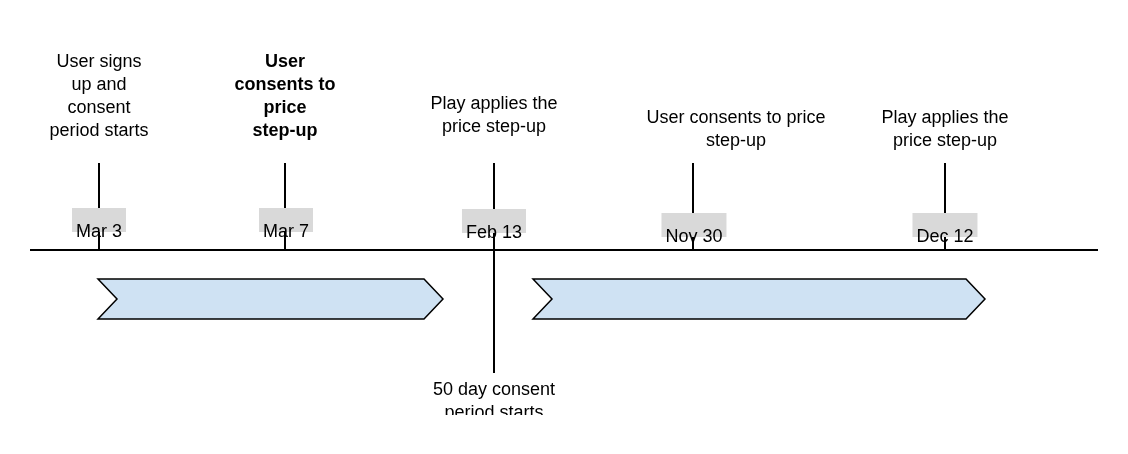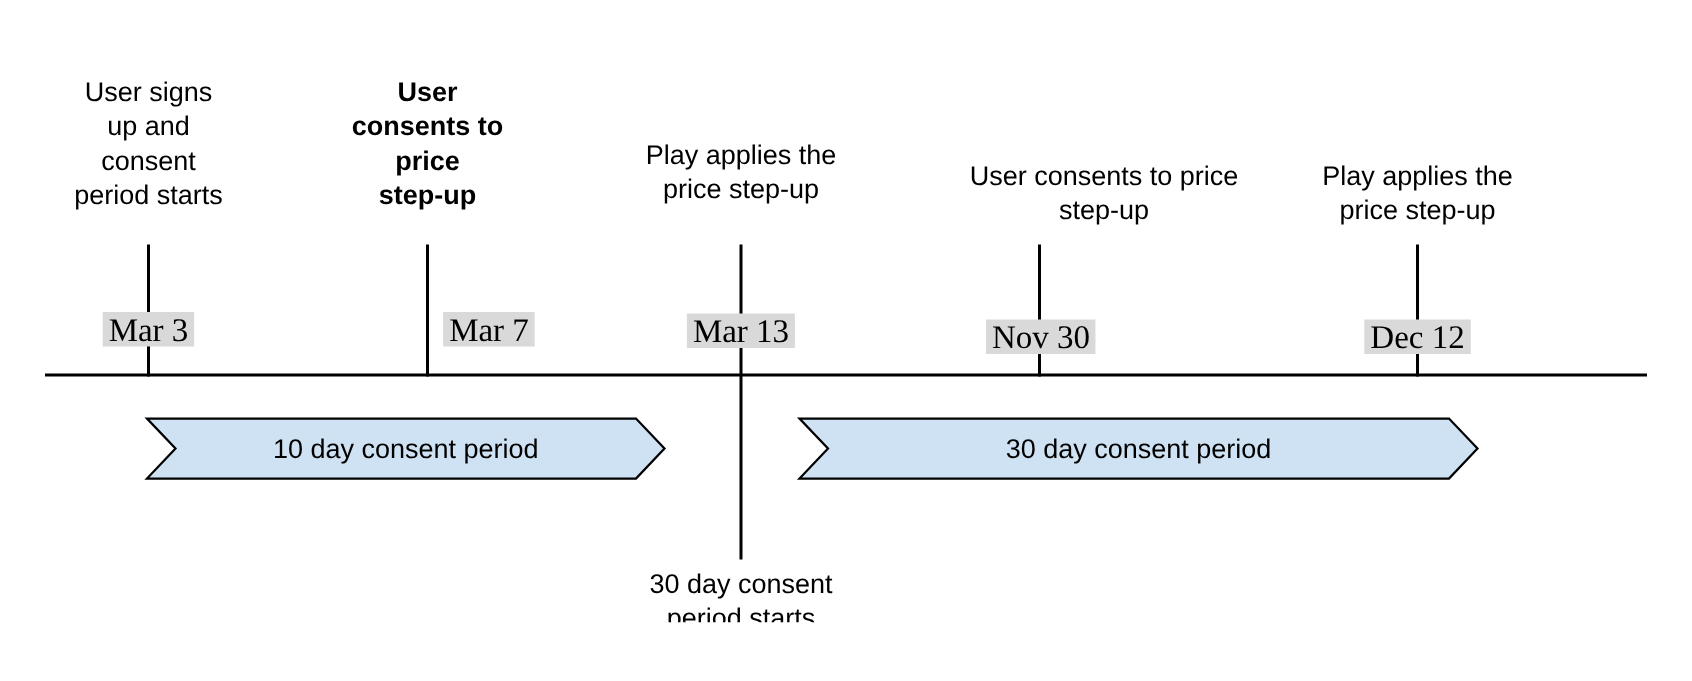--- a/index.html
+++ b/index.html
@@ -26,27 +26,26 @@
   }
   .tick {
     position: absolute;
     width: 2px;
     background: var(--line, #000);
   }
   .date-badge {
     position: absolute;
     transform: translateX(-50%);
     background: var(--date-background, #d9d9d9);
-    font-size: 22px;
+    font-size: 18px;
     line-height: 23px;
     height: 23px;
-    padding: 0 4px;
+    padding: 12px 4px;
     white-space: nowrap;
     color: var(--text, #000);
-    font-family: Liberation Serif, serif;
   }
   .axis {
     position: absolute;
     left: 30px;
     top: 249px;
     width: 1068px;
     height: 2px;
     background: var(--line, #000);
   }
   .period-shape {
@@ -88,45 +87,43 @@
 consent
 period starts</div>
   <div class="tick" style="left:98px; top:163px; height:88px;"></div>
   <div class="date-badge" style="left:99px; top:208px;">Mar 3</div>
 
   <div class="evt-label" style="left:285px; top:50px;font-weight:bold;">User
 consents to
 price
 step-up</div>
   <div class="tick" style="left:284px; top:163px; height:88px;"></div>
-  <div class="date-badge" style="left:286px; top:208px;margin-left:40px;">Mar 7</div>
+  <div class="date-badge" style="left:286px; top:208px;">Mar 7</div>
 
   <div class="evt-label" style="left:494px; top:92px;">Play applies the
 price step-up</div>
   <div class="tick" style="left:493px; top:163px; height:210px;"></div>
-  <div class="date-badge" style="left:494px; top:209px;">Mar 13</div>
+  <div class="date-badge" style="left:494px; top:209px;">Feb 13</div>
 
   <div class="evt-label" style="left:693px; top:106px;margin-left:43px;">User consents to price
 step-up</div>
   <div class="tick" style="left:692px; top:163px; height:88px;"></div>
   <div class="date-badge" style="left:694px; top:213px;">Nov 30</div>
 
   <div class="evt-label" style="left:945px; top:106px;">Play applies the
 price step-up</div>
   <div class="tick" style="left:944px; top:163px; height:88px;"></div>
   <div class="date-badge" style="left:945px; top:213px;">Dec 12</div>
 
   <div class="axis"></div>
 
   <svg class="period-shape" style="left:98px; top:279px;" width="345" height="40">
     <polygon points="0,0 326,0 345,20 326,40 0,40 19,20"></polygon>
   </svg>
-  <div class="period-label" style="left:98px; top:279px; width:345px;">10 day consent period</div>
 
   <svg class="period-shape" style="left:533px; top:279px;" width="452" height="40">
     <polygon points="0,0 433,0 452,20 433,40 0,40 19,20"></polygon>
   </svg>
-  <div class="period-label" style="left:533px; top:279px; width:452px;">30 day consent period</div>
 
-  <div class="annotation" style="left:494px; top:378px;">30 day consent
+  <div class="annotation" style="left:494px; top:378px;">50 day consent
 period starts</div>
 
 </div>
 
 </body></html>

